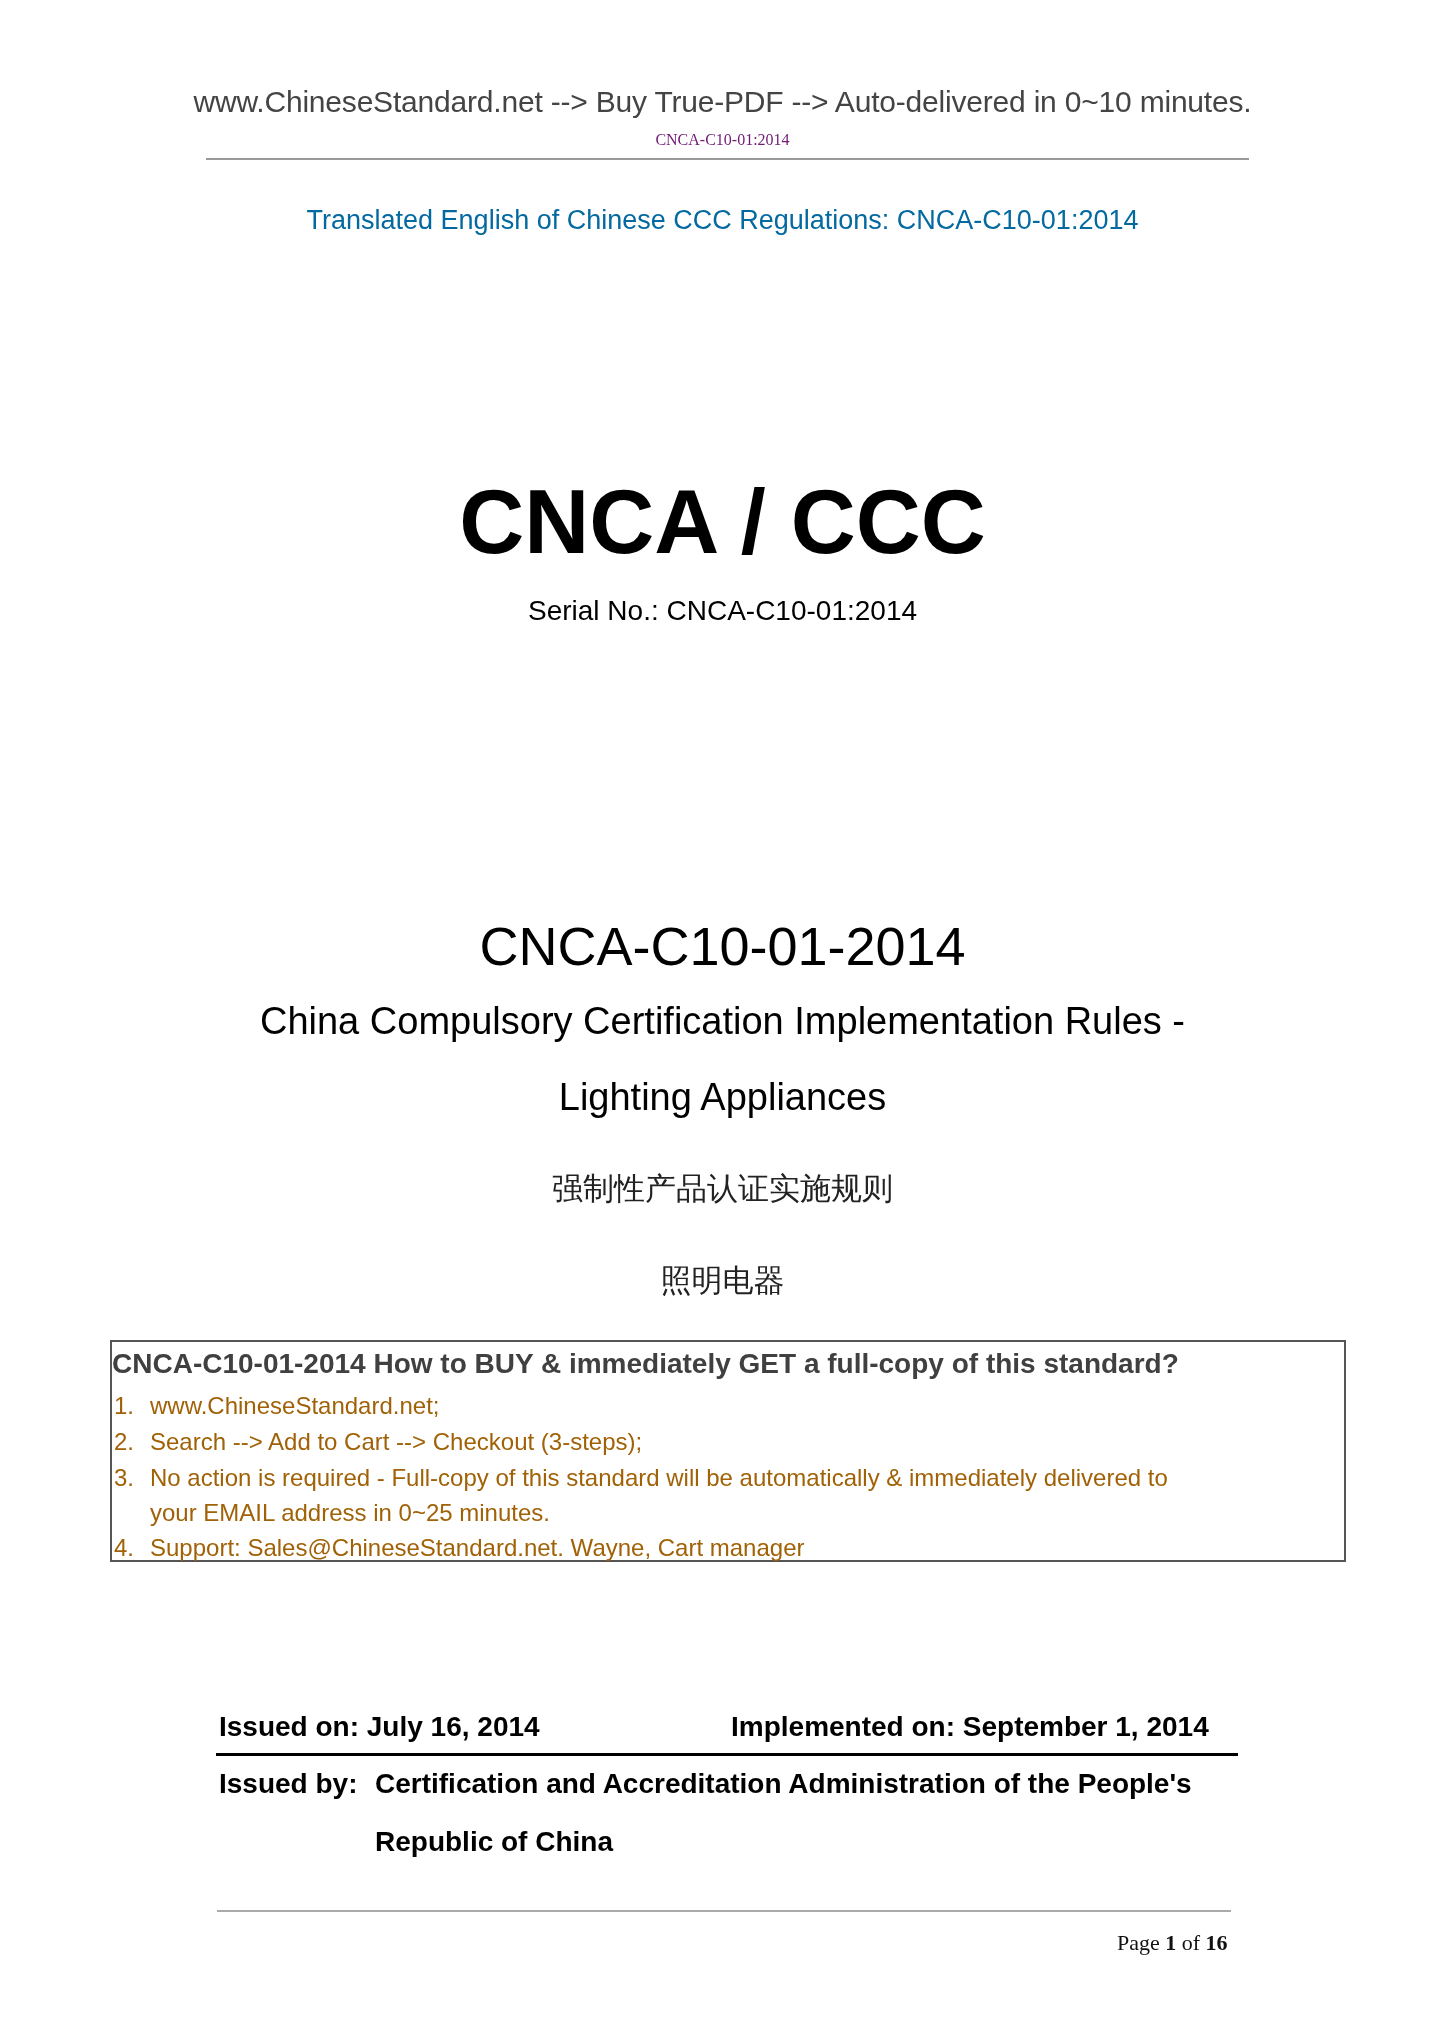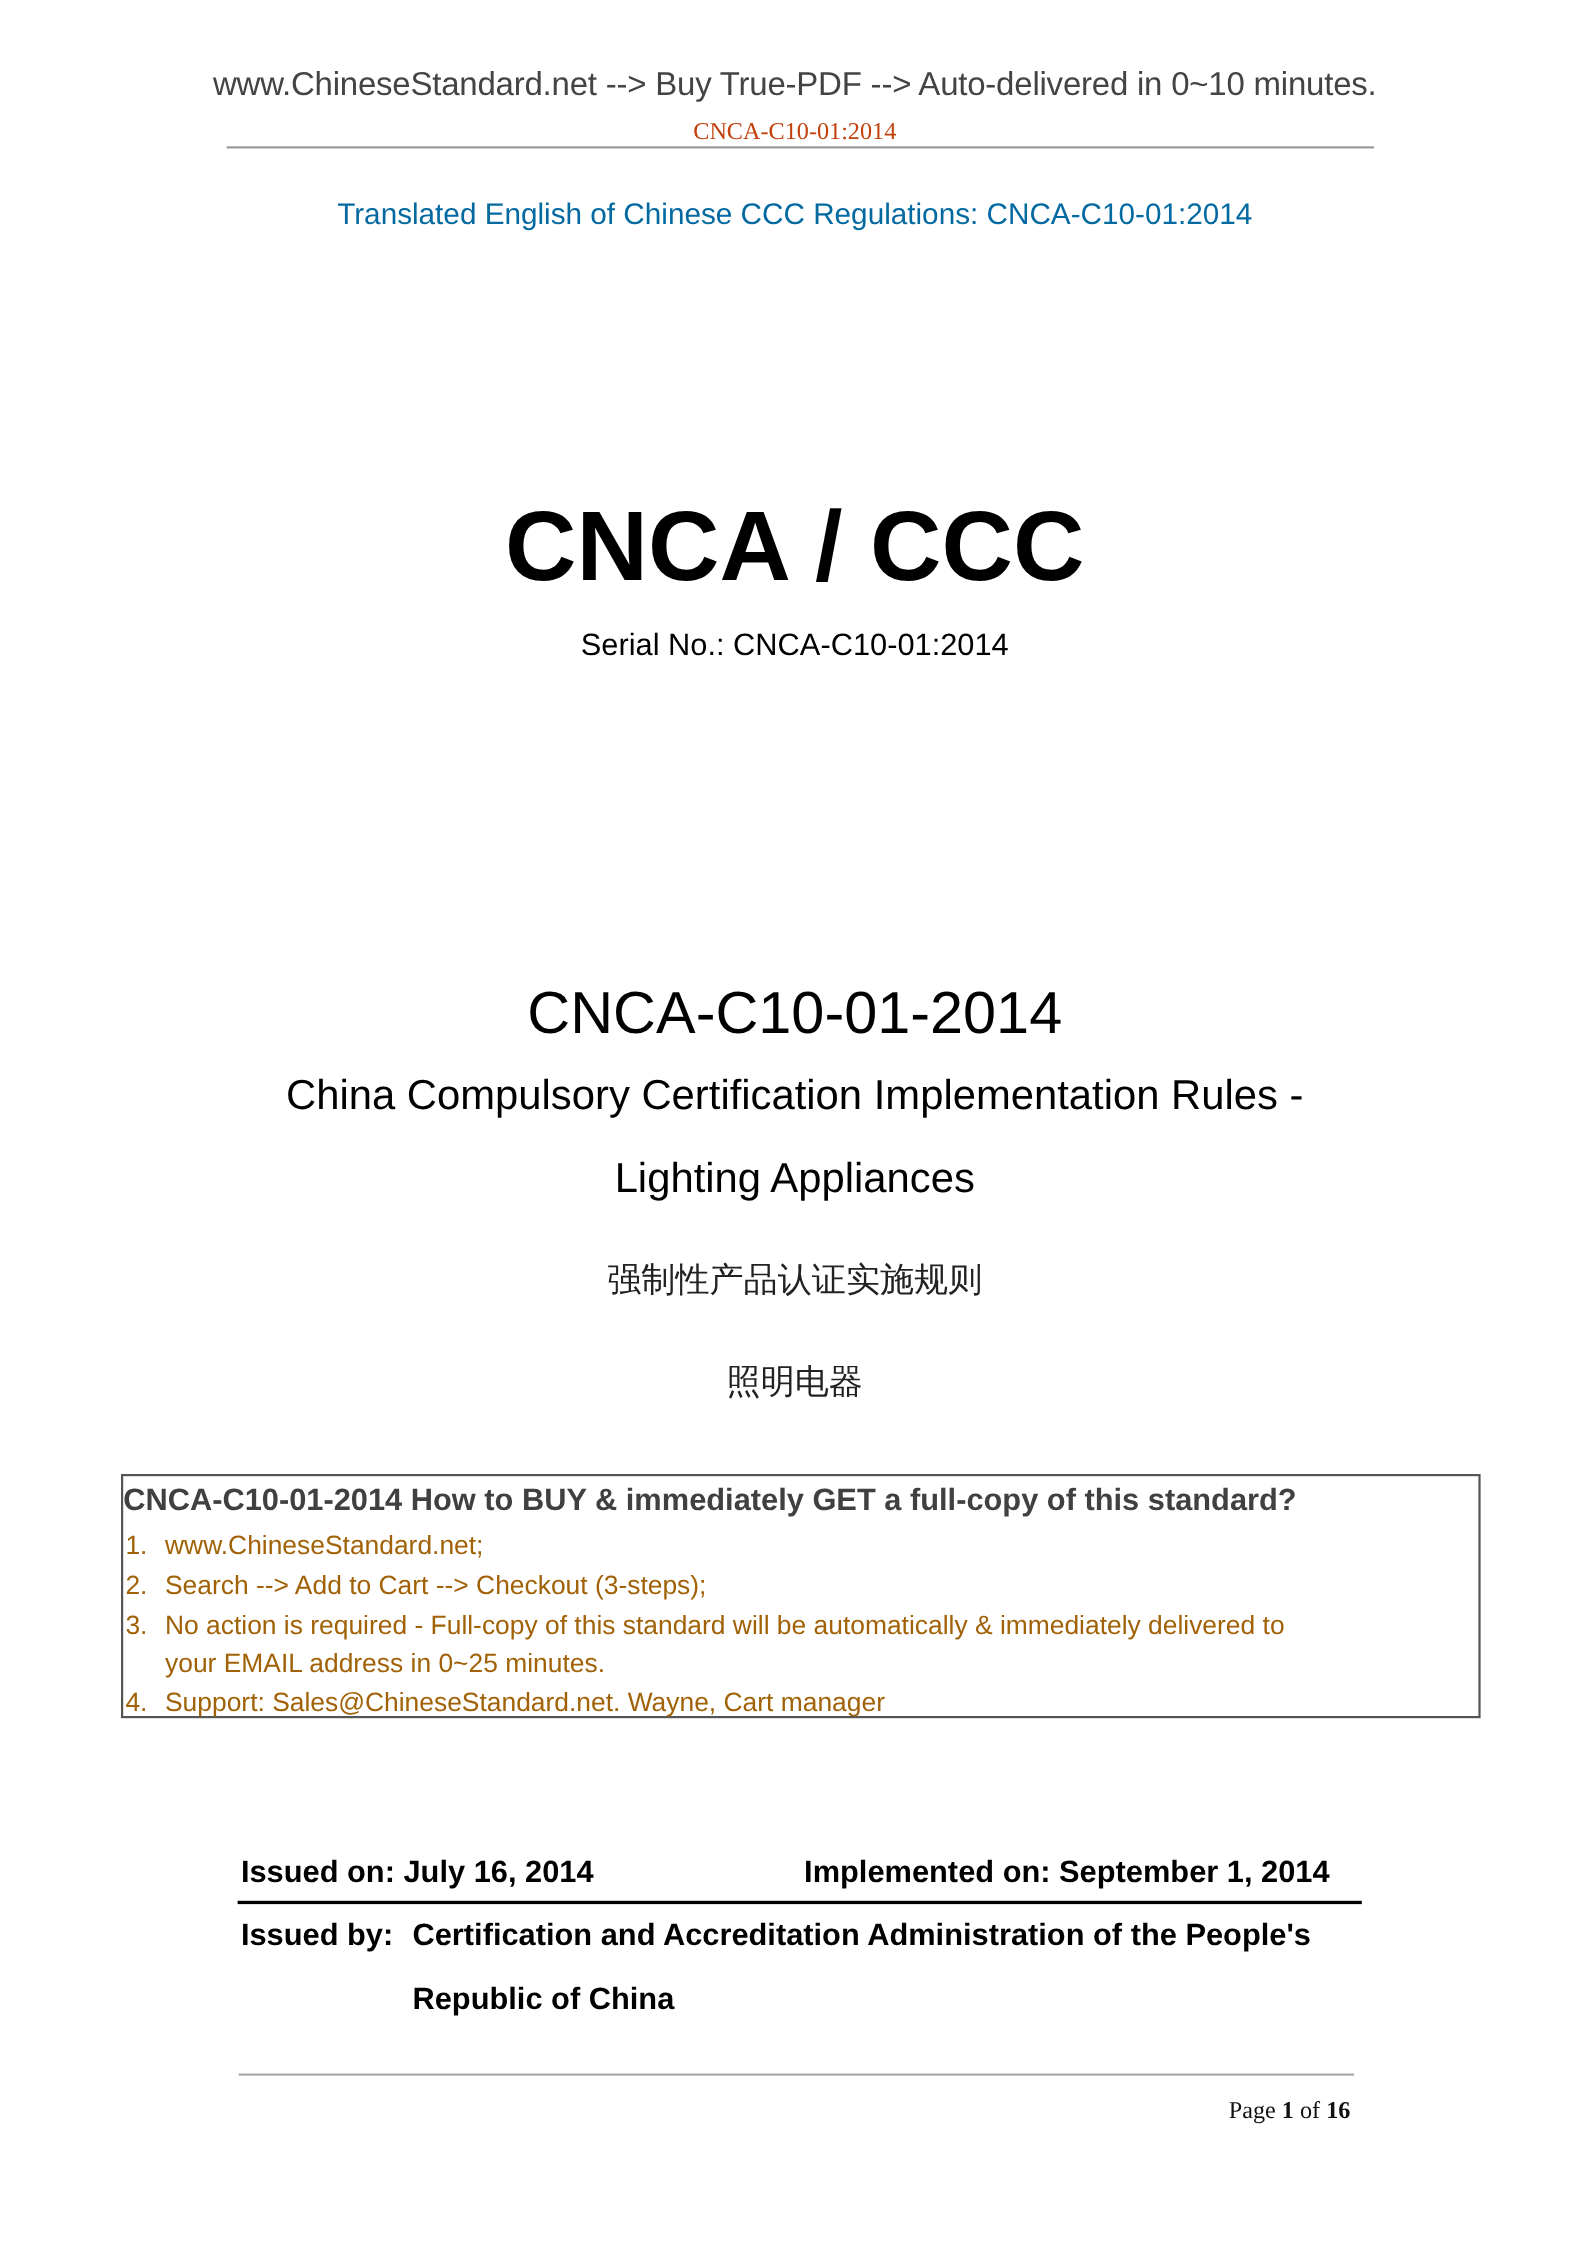--- a/index.html
+++ b/index.html
@@ -1,20 +1,20 @@
 <!DOCTYPE html>
 <html><head>
 <meta charset="utf-8">
 <style>
   html,body{margin:0;padding:0;background:#fff;}
   body{width:1445px;height:2044px;position:relative;overflow:hidden;font-family:"Liberation Sans",sans-serif;color:#000;}
-  .abs{position:absolute;white-space:nowrap;}
+  .abs{position:absolute;white-space:nowrap;margin-top:25px;}
   .center{left:0;width:1445px;text-align:center;}
   #banner{top:60px;font-size:30px;color:#444;letter-spacing:-0.2px;}
-  #docid-small{top:106px;font-family:"Liberation Serif",serif;font-size:22px;color:#c2410c;}
+  #docid-small{top:106px;font-family:"Liberation Serif",serif;font-size:16px;color:#701a75;}
   #header-rule{top:133px;left:206px;width:1043px;height:0;border-top:2px solid #999;}
   #translated{top:180px;font-size:27px;color:#0369a1;}
   #main-title{top:446px;font-size:90px;font-weight:bold;}
   #serial{top:570px;font-size:28px;}
   #std-code{top:890px;font-size:54px;}
   #title-en-1{top:975px;font-size:38px;}
   #title-en-2{top:1051px;font-size:38px;}
   #title-zh-1{top:1143px;font-size:31px;font-family:"DejaVu Sans",sans-serif;color:#222;}
   #title-zh-2{top:1235px;font-size:31px;font-family:"DejaVu Sans",sans-serif;color:#222;}
   #buy-box{position:absolute;left:110px;top:1340px;width:1236px;height:222px;border:2px solid #555;box-sizing:border-box;color:#333;}

